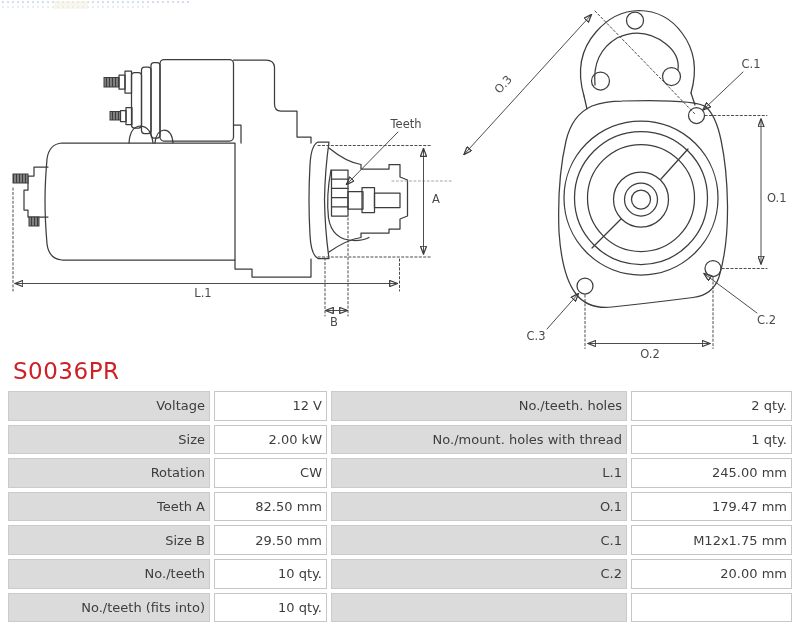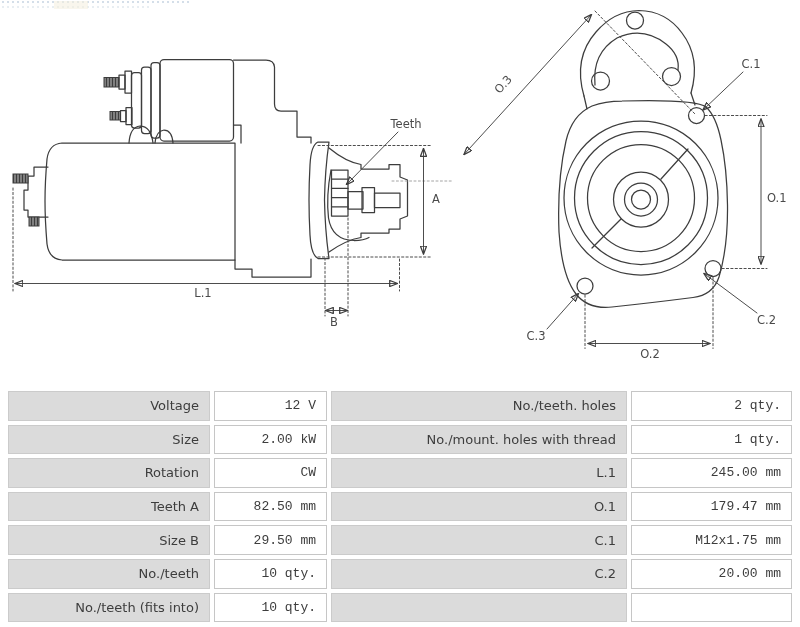--- a/index.html
+++ b/index.html
@@ -19,23 +19,23 @@
   svg.draw text{fill:#4a4a4a;font-size:11.5px;font-family:"DejaVu Sans","Liberation Sans",sans-serif;stroke:none;}
   svg.draw .hatch{fill:url(#hx);stroke:#3d3d3d;stroke-width:1;}
   
   #part-no{position:absolute;left:13px;top:358px;font-size:23px;color:#cc2127;letter-spacing:.5px;}
   
   #spec{position:absolute;left:8px;top:391px;width:784px;display:grid;
         grid-template-columns:202px 113px 296px 161px;column-gap:4px;row-gap:4px;
         grid-auto-rows:29.6px;font-size:13px;color:#3d3d3d;}
   #spec .row{display:contents;}
   #spec .cell{box-sizing:border-box;display:flex;align-items:center;justify-content:flex-end;
-              padding-right:10px;white-space:nowrap;overflow:hidden;}
+              padding-right:4px;white-space:nowrap;overflow:hidden;}
   #spec .lab{background:#dbdbdb;border:1px solid #cbcbcb;}
-  #spec .val{background:#ffffff;border:1px solid #c6c6c6;font-family:Liberation Mono, monospace;}
+  #spec .val{background:#ffffff;border:1px solid #c6c6c6;}
 </style>
 </head>
 <body>
 
 <div id="app">
 
   <div id="wm">
     <div class="l1"></div>
       <div class="l2"></div>
       <div class="smudge"></div>
@@ -162,20 +162,21 @@
       <text x="536" y="340" text-anchor="middle">C.3</text>
       <line class="dim" x1="547" y1="329" x2="578.5" y2="293.5" marker-end="url(#ah)"></line>
 
       <line class="dim dot" x1="585" y1="295" x2="585" y2="348.5"></line>
       <line class="dim dot" x1="713" y1="277.5" x2="713" y2="348.5"></line>
       <line class="dim" x1="588" y1="343.5" x2="710" y2="343.5" marker-start="url(#ahs)" marker-end="url(#ah)"></line>
       <text x="650" y="358" text-anchor="middle">O.2</text>
     </g>
   </svg>
 
+  <div id="part-no">S0036PR</div>
 
   <div id="spec">
     <div class="row">
       <div class="cell lab">Voltage</div>
       <div class="cell val">12 V</div>
       <div class="cell lab">No./teeth. holes</div>
       <div class="cell val">2 qty.</div>
     </div>
     <div class="row">
       <div class="cell lab">Size</div>

